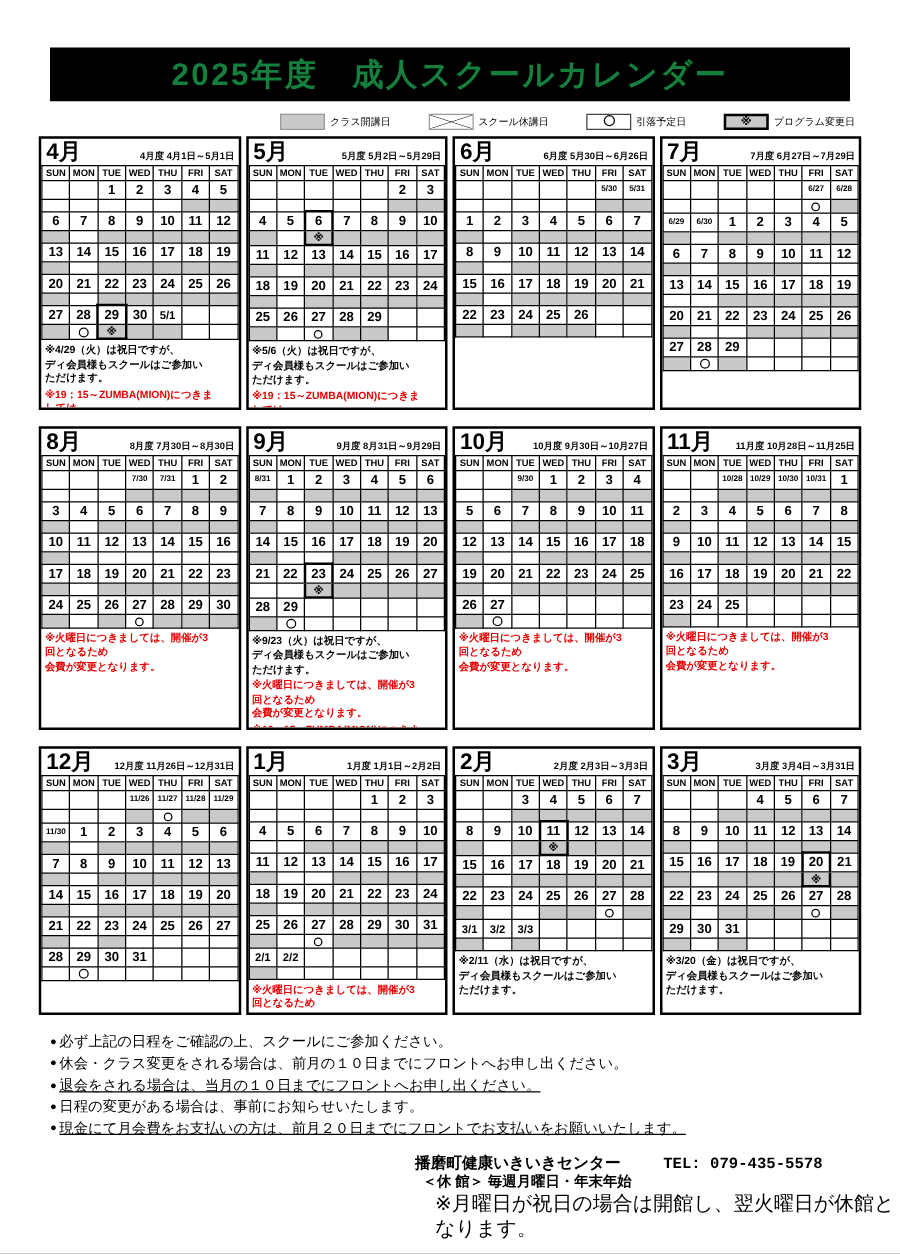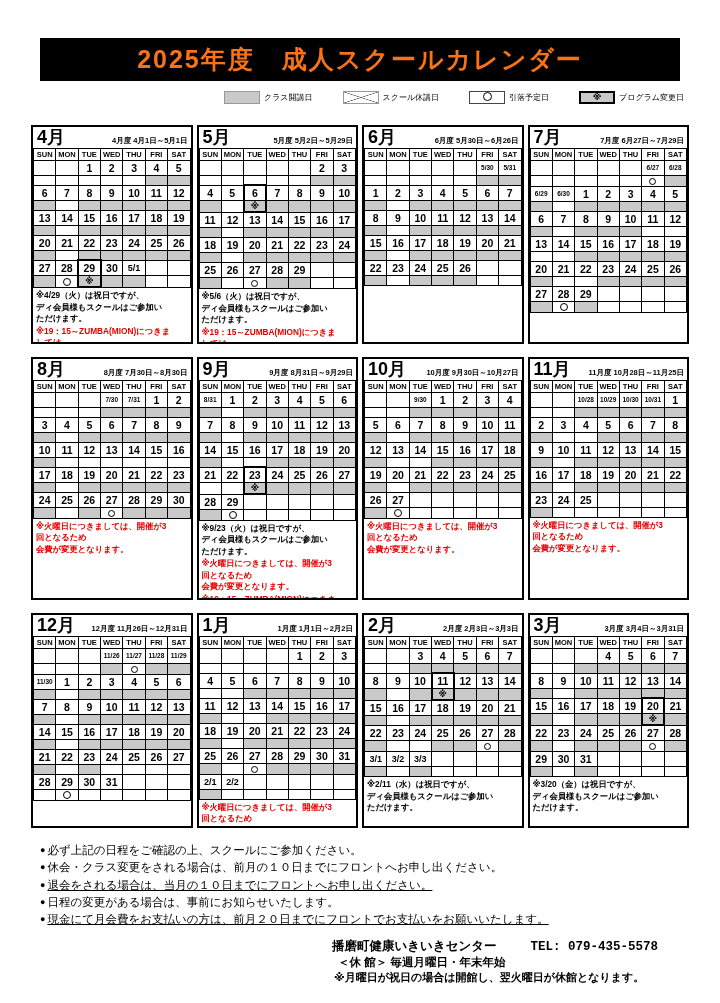--- a/index.html
+++ b/index.html
@@ -3,38 +3,38 @@
 <meta charset="utf-8">
 <style>
   html,body{margin:0;padding:0;background:#888;}
   *{box-sizing:border-box;}
   .page{
     width:720px;height:1003px;background:#fff;margin:0 auto;position:relative;
     font-family:"Liberation Sans","DejaVu Sans",sans-serif;color:#000;overflow:hidden;
   }
   
   .title-bar{
-    margin:38px 40px 0 40px;height:43px;background:#000;color:#f97316;
+    margin:38px 40px 0 40px;height:43px;background:#000;color:#15803d;
     display:flex;align-items:center;justify-content:center;
     font-size:25px;font-weight:bold;letter-spacing:2px;
   }
   
   .legend{display:flex;justify-content:flex-end;align-items:center;gap:30px;margin:8px 36px 4px 0;height:16px;}
   .legend-item{display:flex;align-items:center;gap:4px;}
   .legend-label{font-size:8px;}
   .sw{width:36px;height:13px;border:1px solid #999;background:#fff;position:relative;display:flex;align-items:center;justify-content:center;}
   .sw-gray{background:#c9c9c9;border:1px solid #999;}
   .sw-x{border:1px solid #999;background-image:
     linear-gradient(to top right,transparent calc(50% - 0.6px),#555 50%,transparent calc(50% + 0.6px)),
     linear-gradient(to bottom right,transparent calc(50% - 0.6px),#555 50%,transparent calc(50% + 0.6px));}
   .sw-circle{border:1px solid #444;}
   .sw-circle .circ{width:9px;height:9px;}
   .sw-kome{background:#c9c9c9;border:2px solid #000;font-size:9px;font-weight:bold;}
   
-  .months{margin:20px 31px 0 31px;display:grid;grid-template-columns:repeat(4,1fr);
+  .months{margin:4px 31px 0 31px;display:grid;grid-template-columns:repeat(4,1fr);
     grid-template-rows:219px 243px 215px;column-gap:4px;row-gap:13px;}
   .month{border:2px solid #000;background:#fff;display:flex;flex-direction:column;overflow:hidden;}
   .m-head{display:flex;justify-content:space-between;align-items:flex-end;padding:1px 3px 1px 4px;}
   .m-name{font-size:18px;font-weight:bold;line-height:1.05;}
   .m-period{font-size:7.5px;font-weight:bold;padding-bottom:1px;white-space:nowrap;}
   table.m-table{border-collapse:collapse;width:100%;table-layout:fixed;}
   .m-table th,.m-table td{border:1px solid #000;padding:0;text-align:center;overflow:hidden;}
   .m-table th{font-size:7.5px;font-weight:bold;height:12px;background:#fff;}
   tr.dates td{height:14px;font-size:10.5px;font-weight:bold;line-height:14px;background:#fff;}
   tr.dates td.small{font-size:9px;}
@@ -58,21 +58,21 @@
   .bullet{font-size:11.5px;line-height:1.5;}
   .bullet::before{content:"●";font-size:9px;margin-right:2px;vertical-align:1px;}
   .bullet.bold{font-weight:normal;}
   .bullet.underline .bullet-text{text-decoration:underline;}
   
   .footer{margin:10px 0 0 332px;}
   .footer-top{display:flex;gap:34px;align-items:baseline;}
   .footer-name{font-size:12.5px;font-weight:bold;}
   .footer-tel{font-size:12.5px;font-weight:bold;font-family:Liberation Mono, monospace;}
   .footer-line{font-size:11.5px;font-weight:600;line-height:1.25;margin-left:6px;}
-  .footer-note{font-size:11px;font-weight:700;line-height:1.3;margin-left:2px;}
+  .footer-note{font-size:16px;font-weight:400;line-height:1.3;margin-left:16px;}
 </style>
 </head>
 <body>
 
 <div class="page">
 
   <div class="title-bar">2025年度　成人スクールカレンダー</div>
 
   <div class="legend">
     <div class="legend-item">

